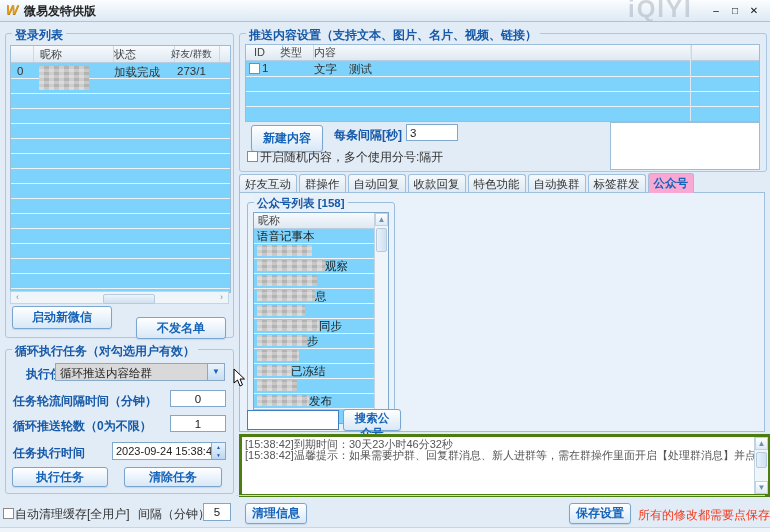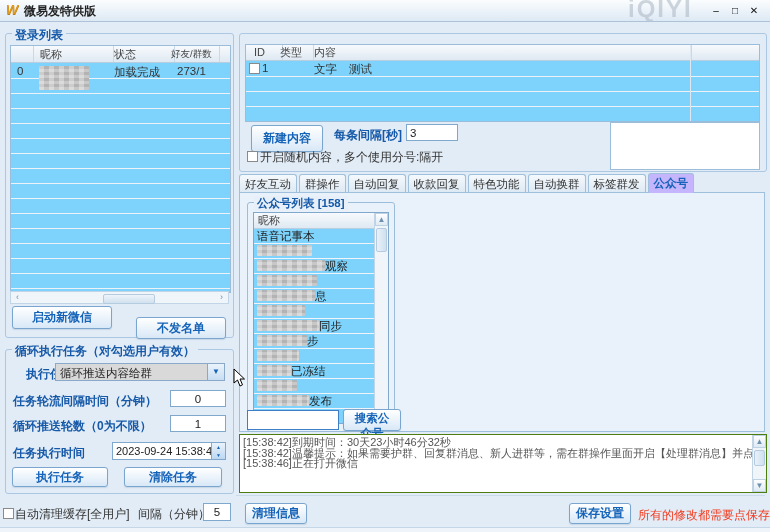--- a/index.html
+++ b/index.html
@@ -23,34 +23,34 @@
   .rowline{position:absolute;left:0;right:0;height:15px;border-bottom:1px solid #edf2f7;}
   .cellt{position:absolute;font-size:11.5px;white-space:nowrap;}
   
   .btn{display:block;border:1px solid #79a5cf;border-radius:3px;background:linear-gradient(#ffffff,#d8e8f7);color:#1563b8;font-weight:bold;font-size:12px;text-align:center;cursor:pointer;box-shadow:0 1px 1px rgba(120,150,180,.25);}
   
   .inp{background:#fff;border:1px solid #7fa8cc;font-size:11.5px;color:#222;padding:0 3px;box-sizing:border-box;font-family:"Liberation Sans","DejaVu Sans",sans-serif;}
   .inp.center{text-align:center;}
   .cb{width:9px;height:9px;background:#fff;border:1px solid #8a8a8a;display:inline-block;}
   
   .tab{display:inline-block;height:18px;line-height:18px;padding:0 5px;margin-right:2px;font-size:11.5px;color:#333;background:linear-gradient(#f5f9fc,#dce8f3);border:1px solid #9fc0dc;border-bottom:none;border-radius:3px 3px 0 0;vertical-align:bottom;cursor:pointer;}
-  .tab.active{height:19px;background:#c4b5fd;color:#1563b8;font-weight:bold;position:relative;z-index:3;}
+  .tab.active{height:19px;background:#f9a8d4;color:#1563b8;font-weight:bold;position:relative;z-index:3;}
   
   .blur{display:inline-block;height:11px;vertical-align:-1px;border-radius:1px;
         background:repeating-linear-gradient(0deg,rgba(255,255,255,.28) 0 3px,rgba(0,0,0,0) 3px 6px),
                    repeating-linear-gradient(90deg,#cdcdcd 0 5px,#b3b3b3 5px 10px);}
   .oarow{height:14px;line-height:14px;font-size:11.5px;color:#222;padding-left:3px;border-bottom:1px solid #f0f4f8;overflow:hidden;white-space:nowrap;}
   
   .sbar{background:#f0f5fa;border-left:1px solid #c2d5e6;}
   .sarrow{position:absolute;left:0;width:100%;height:13px;line-height:12px;text-align:center;font-size:8px;color:#6e8fae;background:linear-gradient(#fdfeff,#dfeaf4);border:1px solid #bed2e4;box-sizing:border-box;}
   .sthumb{position:absolute;left:1px;right:1px;background:linear-gradient(90deg,#e9f1f9,#cfe0ef);border:1px solid #b5cbdf;border-radius:2px;}
   .hbar{background:#f0f5fa;border:1px solid #c2d5e6;box-sizing:border-box;}
   .harrow{position:absolute;top:0;width:13px;height:100%;text-align:center;font-size:9px;line-height:11px;color:#6e8fae;}
   
-  #logbox{background:#fff;border:1px solid #4d7c0f;font-size:11px;color:#555;overflow:hidden;}
+  #logbox{background:#fff;border:3px solid #4d7c0f;font-size:11px;color:#555;overflow:hidden;}
   .logline{height:10.5px;line-height:10.5px;white-space:nowrap;}
   .lbl-blue{color:#1659a8;font-weight:bold;white-space:nowrap;}
   .lbl-dark{color:#333;white-space:nowrap;text-align:right;}
 </style>
 </head>
 <body>
 
 <div id="app">
 
   <div id="titlebar" class="abs">
@@ -127,20 +127,21 @@
 
   <button class="btn abs" style="left:12px;top:467px;width:96px;height:20px;">执行任务</button>
   <button class="btn abs" style="left:124px;top:467px;width:98px;height:20px;">清除任务</button>
 
   <span class="cb abs" style="left:3px;top:508px;"></span>
   <span class="abs lbl-dark" style="left:15px;top:506px;">自动清理缓存[全用户]</span>
   <span class="abs lbl-dark" style="left:138px;top:506px;">间隔（分钟）</span>
   <input class="inp center abs" style="left: 203px; top: 503px; width: 28px; height: 18px;" value="5">
 
   <div class="abs grp" style="left:239px;top:33px;width:526px;height:137px;"></div>
+  <span class="abs grp-label" style="left:246px;top:27px;">推送内容设置（支持文本、图片、名片、视频、链接）</span>
 
   <div class="abs tbl" style="left:245px;top:44px;width:513px;height:76px;">
     <div class="thead" style="height:15px;">
       <span class="hcell" style="left:0;width:28px;padding-left:8px;height:15px;line-height:15px;">ID</span>
       <span class="hcell" style="left:29px;width:33px;padding-left:5px;height:15px;line-height:15px;">类型</span>
       <span class="hcell" style="left:63px;width:377px;padding-left:5px;height:15px;line-height:15px;">内容</span>
     </div>
     <div id="push-rows">
         <div class="rowline" style="top: 16px;"></div>
         <div class="rowline" style="top: 31px;"></div>
@@ -193,21 +194,20 @@
     </div>
   </div>
 
   <input class="inp abs" style="left: 247px; top: 410px; width: 92px; height: 20px; border-color: rgb(61, 126, 196);" placeholder="">
   <button class="btn abs" style="left:343px;top:409px;width:58px;height:22px;font-size:11.5px;">搜索公众号</button>
 
   <div id="logbox" class="abs" style="left:239px;top:434px;width:526px;height:57px;">
     <div id="log-lines" style="position:absolute;left:3px;top:2px;right:14px;">
         <div class="logline">[15:38:42]到期时间：30天23小时46分32秒</div>
         <div class="logline">[15:38:42]温馨提示：如果需要护群、回复群消息、新人进群等，需在群操作里面开启【处理群消息】并点击保存设置</div>
-        <div class="logline">[15:38:46]正在打开微信</div>
       </div>
     <div class="abs sbar" style="right:0;top:0;width:13px;height:100%;">
       <span class="sarrow" style="top:0;">▲</span>
       <span class="sarrow" style="bottom:0;">▼</span>
       <span class="sthumb" style="top:15px;height:14px;"></span>
     </div>
   </div>
 
   <div class="abs" style="left:236px;top:495px;width:529px;height:1px;background:#c9daeb;"></div>
   <button class="btn abs" style="left:245px;top:503px;width:62px;height:21px;">清理信息</button>

